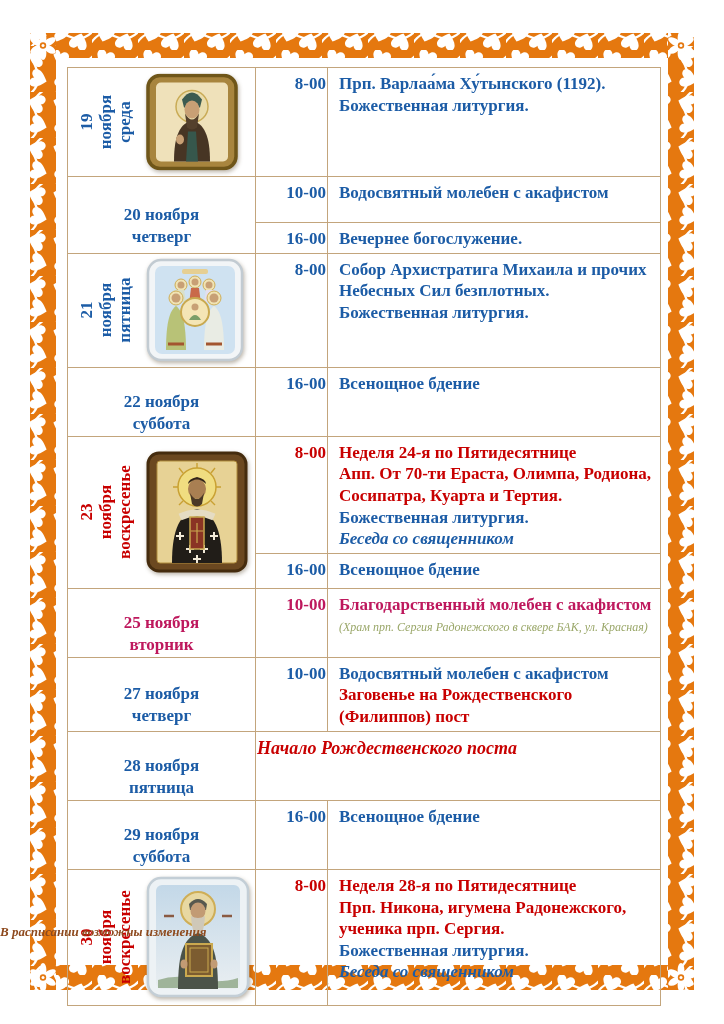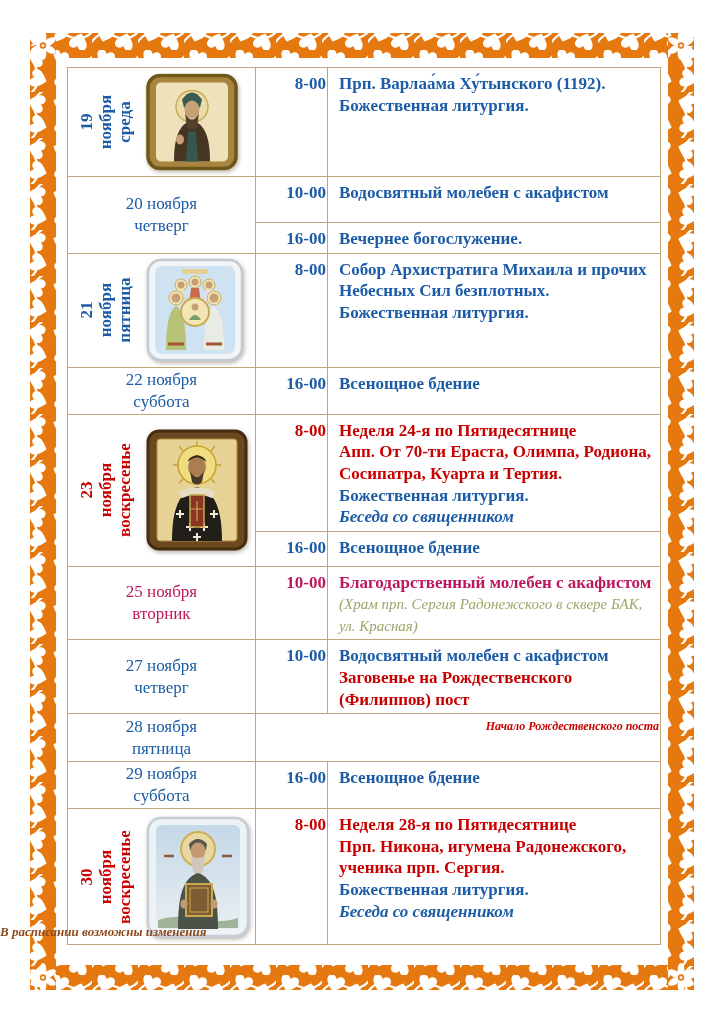--- a/index.html
+++ b/index.html
@@ -6,35 +6,35 @@
   .page{position:relative;width:724px;height:1024px;background:#fff;overflow:hidden;
         font-family:"Liberation Serif","DejaVu Serif",serif;}
   .frame{position:absolute;left:0;top:0;pointer-events:none;}
 
   table.sched{position:absolute;left:67px;top:67px;width:593px;
               border-collapse:collapse;table-layout:fixed;}
   .sched td{border:1px solid #c3a57c;overflow:hidden;}
 
   .datecell{text-align:center;vertical-align:middle;font-weight:bold;font-size:17px;line-height:1.3;}
   .datecell.vert{position:relative;}
-  .hlabel{font-weight:normal;font-size:17px;line-height:1.3;}
+  .hlabel{font-weight:bold;font-size:17px;line-height:1.3;margin-top:22px;}
   .vlabel{position:absolute;left:38px;top:50%;width:118px;
           transform:translate(-50%,-50%) rotate(-90deg);
           text-align:center;line-height:1.12;font-size:17px;font-weight:bold;white-space:normal;}
   .icon-img{position:absolute;left:78px;top:50%;transform:translateY(-50%);
             filter:drop-shadow(1.5px 2.5px 2px rgba(60,40,10,.35));}
 
   .timecell{text-align:right;vertical-align:top;padding-top:6px;font-weight:bold;font-size:17px;}
   .servicecell{vertical-align:top;padding:5px 6px 3px 11px;font-size:17px;line-height:1.27;}
-  .mergedcell{vertical-align:top;text-align:right;padding-top:5px;font-size:12px;line-height:1.25;}
+  .mergedcell{vertical-align:top;text-align:left;padding-top:5px;font-size:18px;line-height:1.25;}
   .tline{margin:0;}
 
   .c-blue{color:#1c5ca6}.c-red{color:#c80000}.c-green{color:#be185d}.c-olive{color:#9aa769}
   .b{font-weight:bold}.i{font-style:italic}.u{}
-  .sm{font-size:15px;font-weight:normal}
+  .sm{font-size:12px;font-weight:normal}
 
   .footer-note{position:absolute;left:0;top:924px;width:100%;
                font-size:13px;font-weight:bold;font-style:italic;color:#8e4a1e;}
 </style>
 </head>
 <body>
 
 <div class="page">
 
   <svg class="frame" width="724" height="1024" viewBox="0 0 724 1024" aria-hidden="true">

